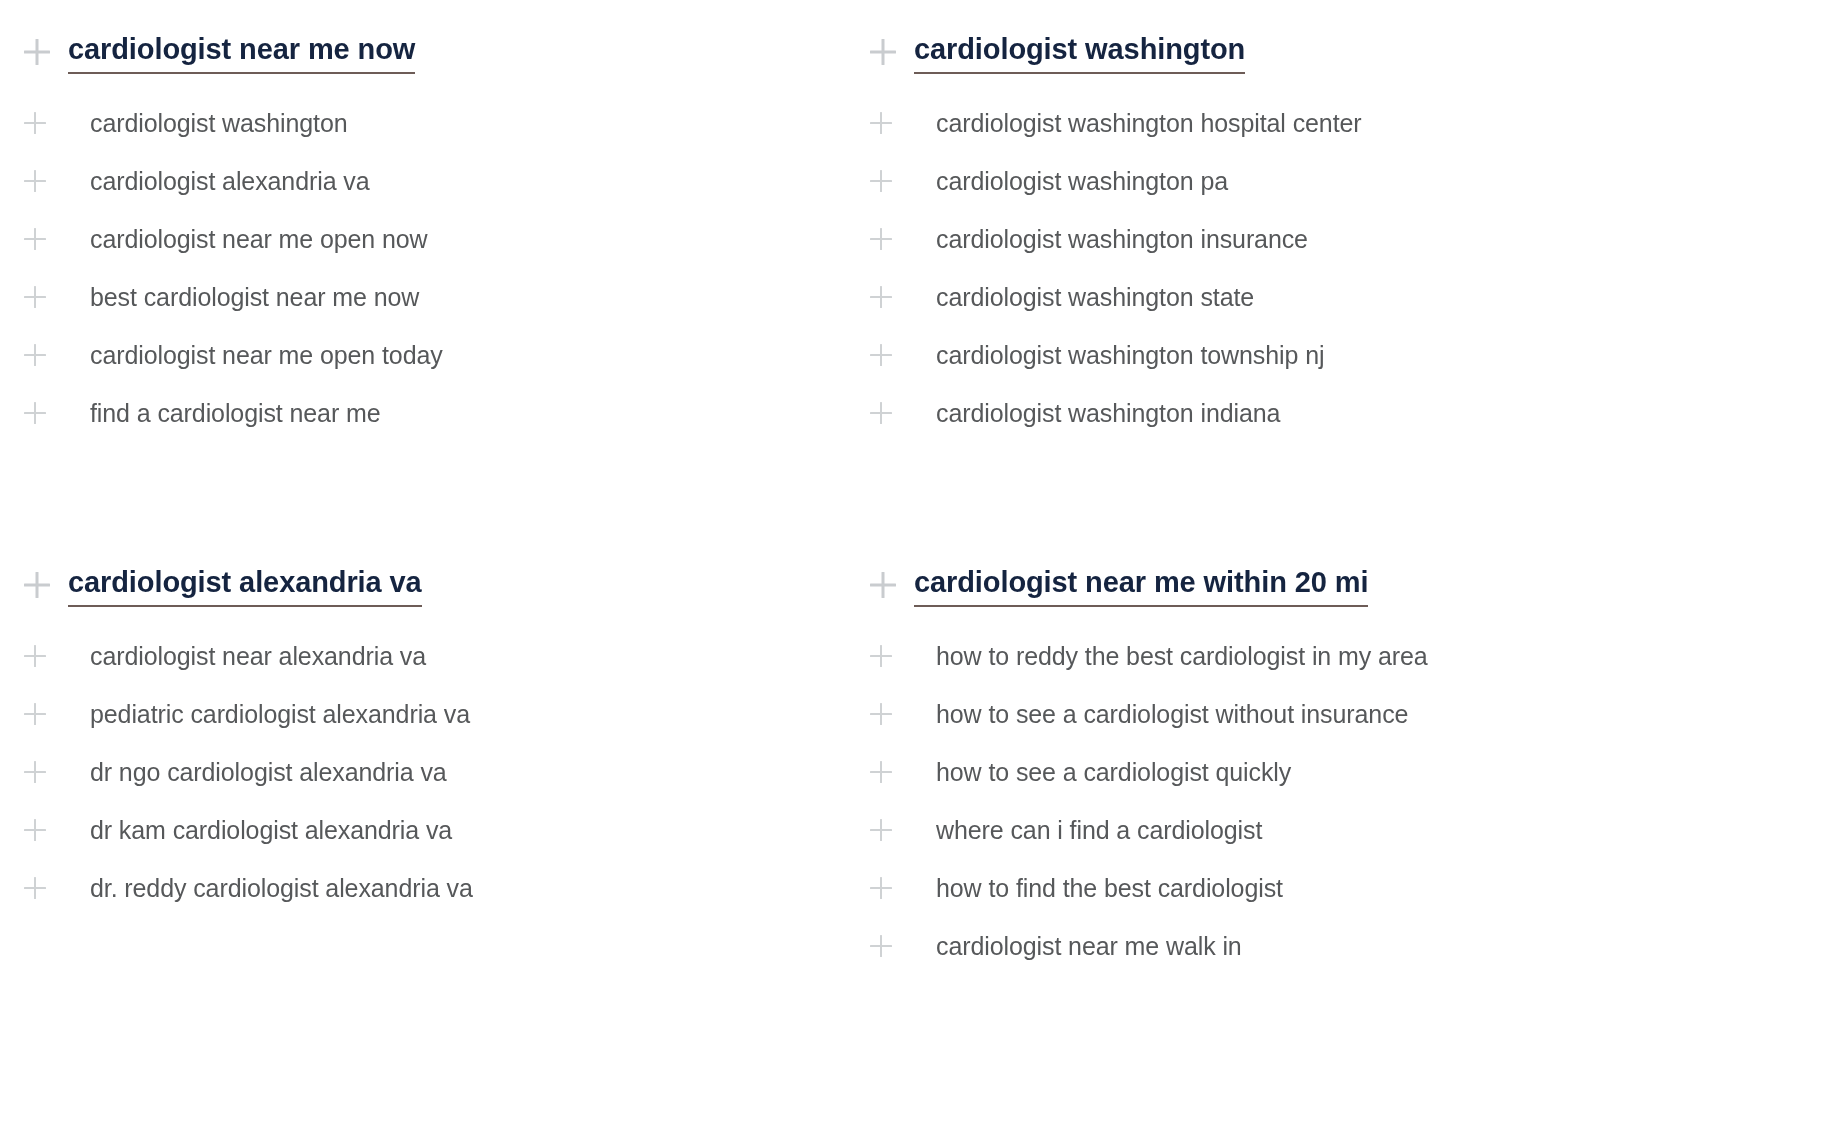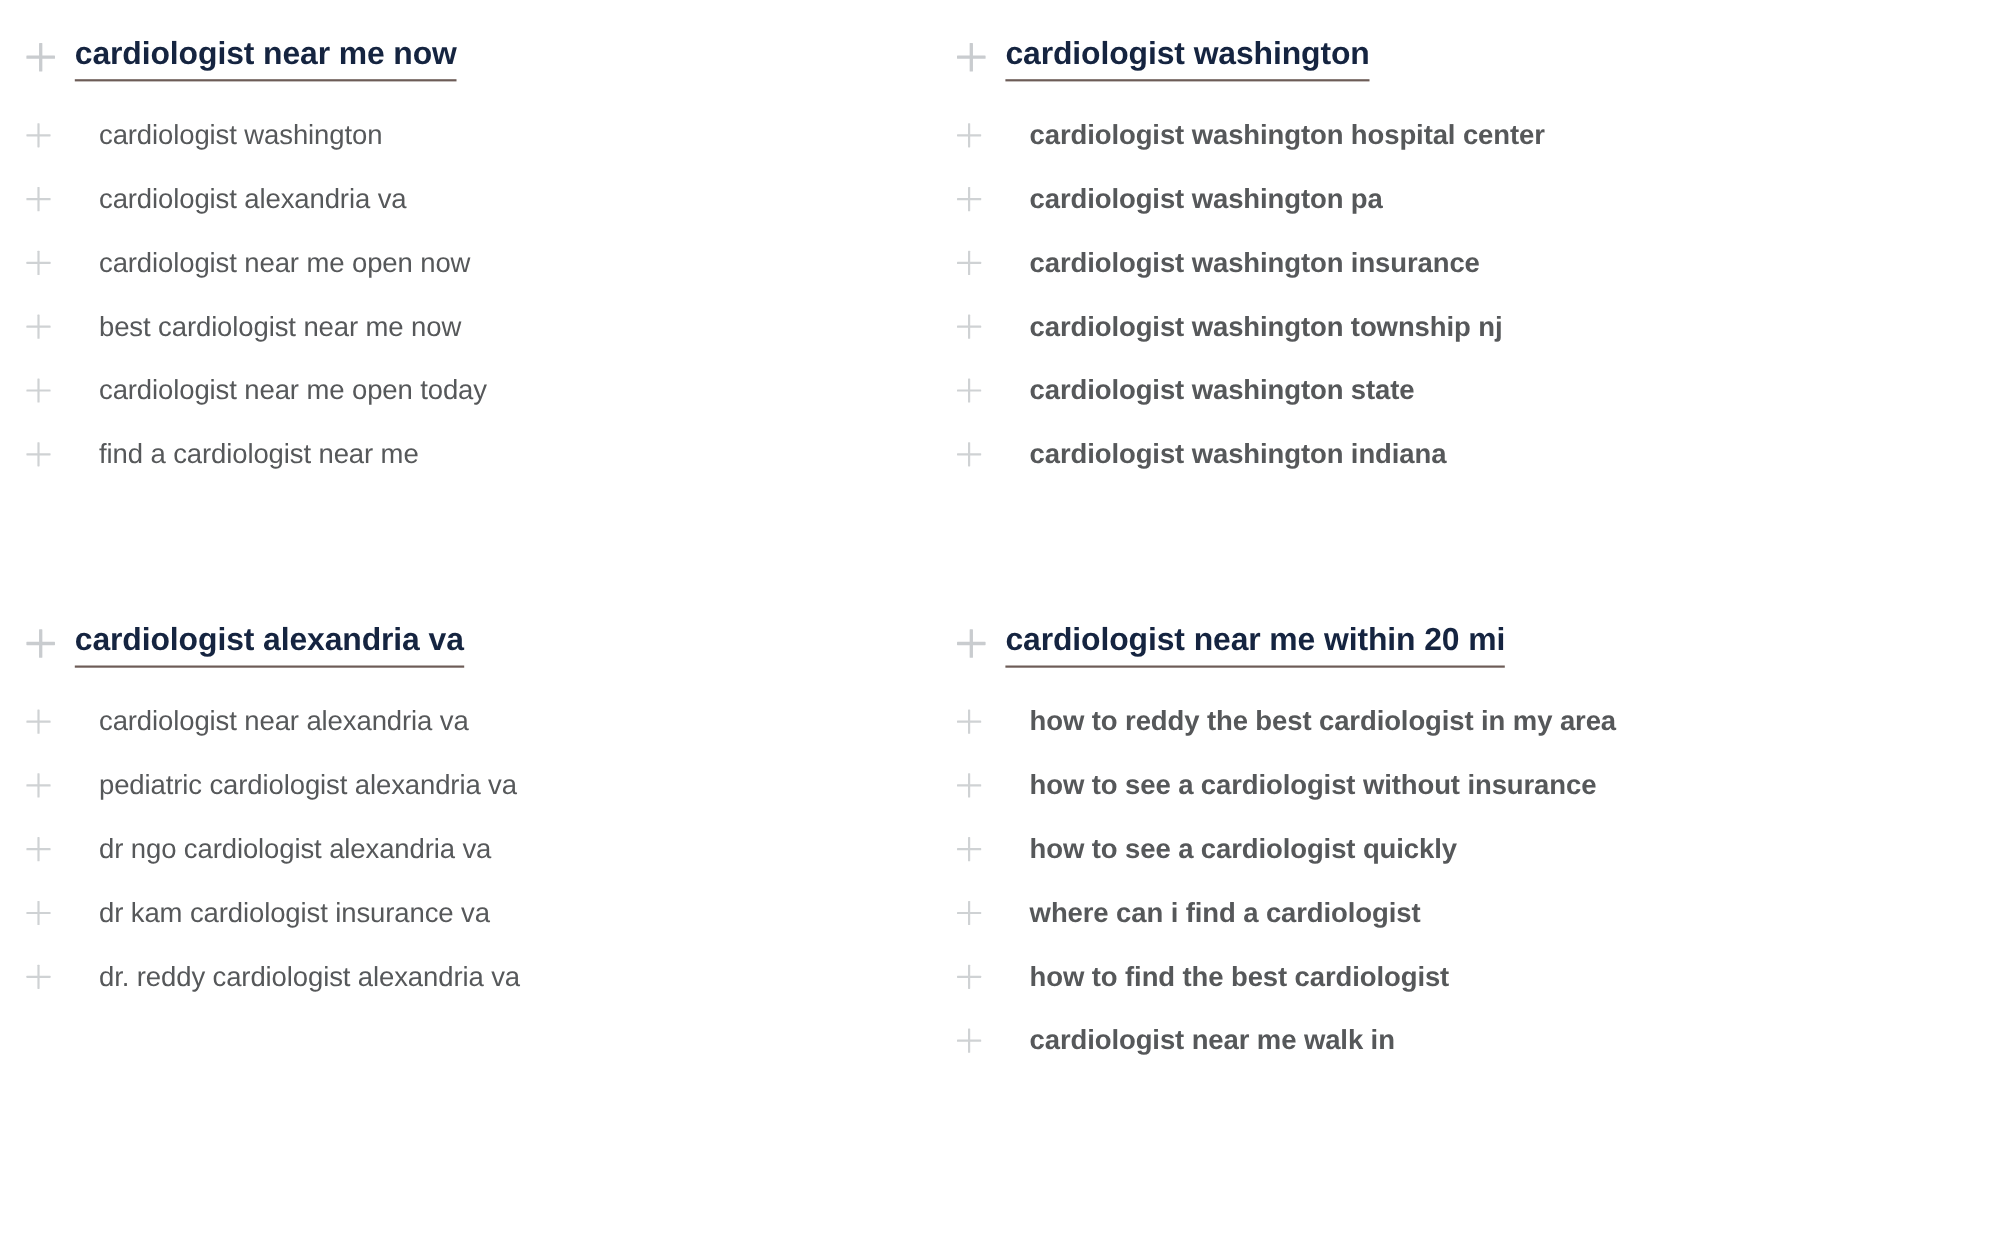--- a/index.html
+++ b/index.html
@@ -88,21 +88,21 @@
   .child-label {
     font-size: 25px;
     font-weight: 400;
     color: #56585a;
     line-height: 32px;
     letter-spacing: -0.1px;
     white-space: nowrap;
     cursor: pointer;
     padding-left: 22px;
   }
-  .col-right .child-label { padding-left: 22px; font-weight: bold; }
+  .col-right .child-label { padding-left: 22px; }
 
   
   .plus {
     position: relative;
     display: inline-block;
   }
   .plus::before,
   .plus::after {
     content: "";
     position: absolute;
@@ -215,27 +215,27 @@
         <div class="child-row">
           <span class="child-plus">
             <span class="plus plus-sm"></span>
           </span>
           <span class="child-label">cardiologist washington insurance</span>
         </div>
         <div class="child-row">
           <span class="child-plus">
             <span class="plus plus-sm"></span>
           </span>
+          <span class="child-label">cardiologist washington state</span>
+        </div>
+        <div class="child-row">
+          <span class="child-plus">
+            <span class="plus plus-sm"></span>
+          </span>
           <span class="child-label">cardiologist washington township nj</span>
-        </div>
-        <div class="child-row">
-          <span class="child-plus">
-            <span class="plus plus-sm"></span>
-          </span>
-          <span class="child-label">cardiologist washington state</span>
         </div>
         <div class="child-row">
           <span class="child-plus">
             <span class="plus plus-sm"></span>
           </span>
           <span class="child-label">cardiologist washington indiana</span>
         </div>
       </div>
     </div>
 
@@ -268,21 +268,21 @@
         <div class="child-row">
           <span class="child-plus">
             <span class="plus plus-sm"></span>
           </span>
           <span class="child-label">dr ngo cardiologist alexandria va</span>
         </div>
         <div class="child-row">
           <span class="child-plus">
             <span class="plus plus-sm"></span>
           </span>
-          <span class="child-label">dr kam cardiologist insurance va</span>
+          <span class="child-label">dr kam cardiologist alexandria va</span>
         </div>
         <div class="child-row">
           <span class="child-plus">
             <span class="plus plus-sm"></span>
           </span>
           <span class="child-label">dr. reddy cardiologist alexandria va</span>
         </div>
       </div>
     </div>
 

